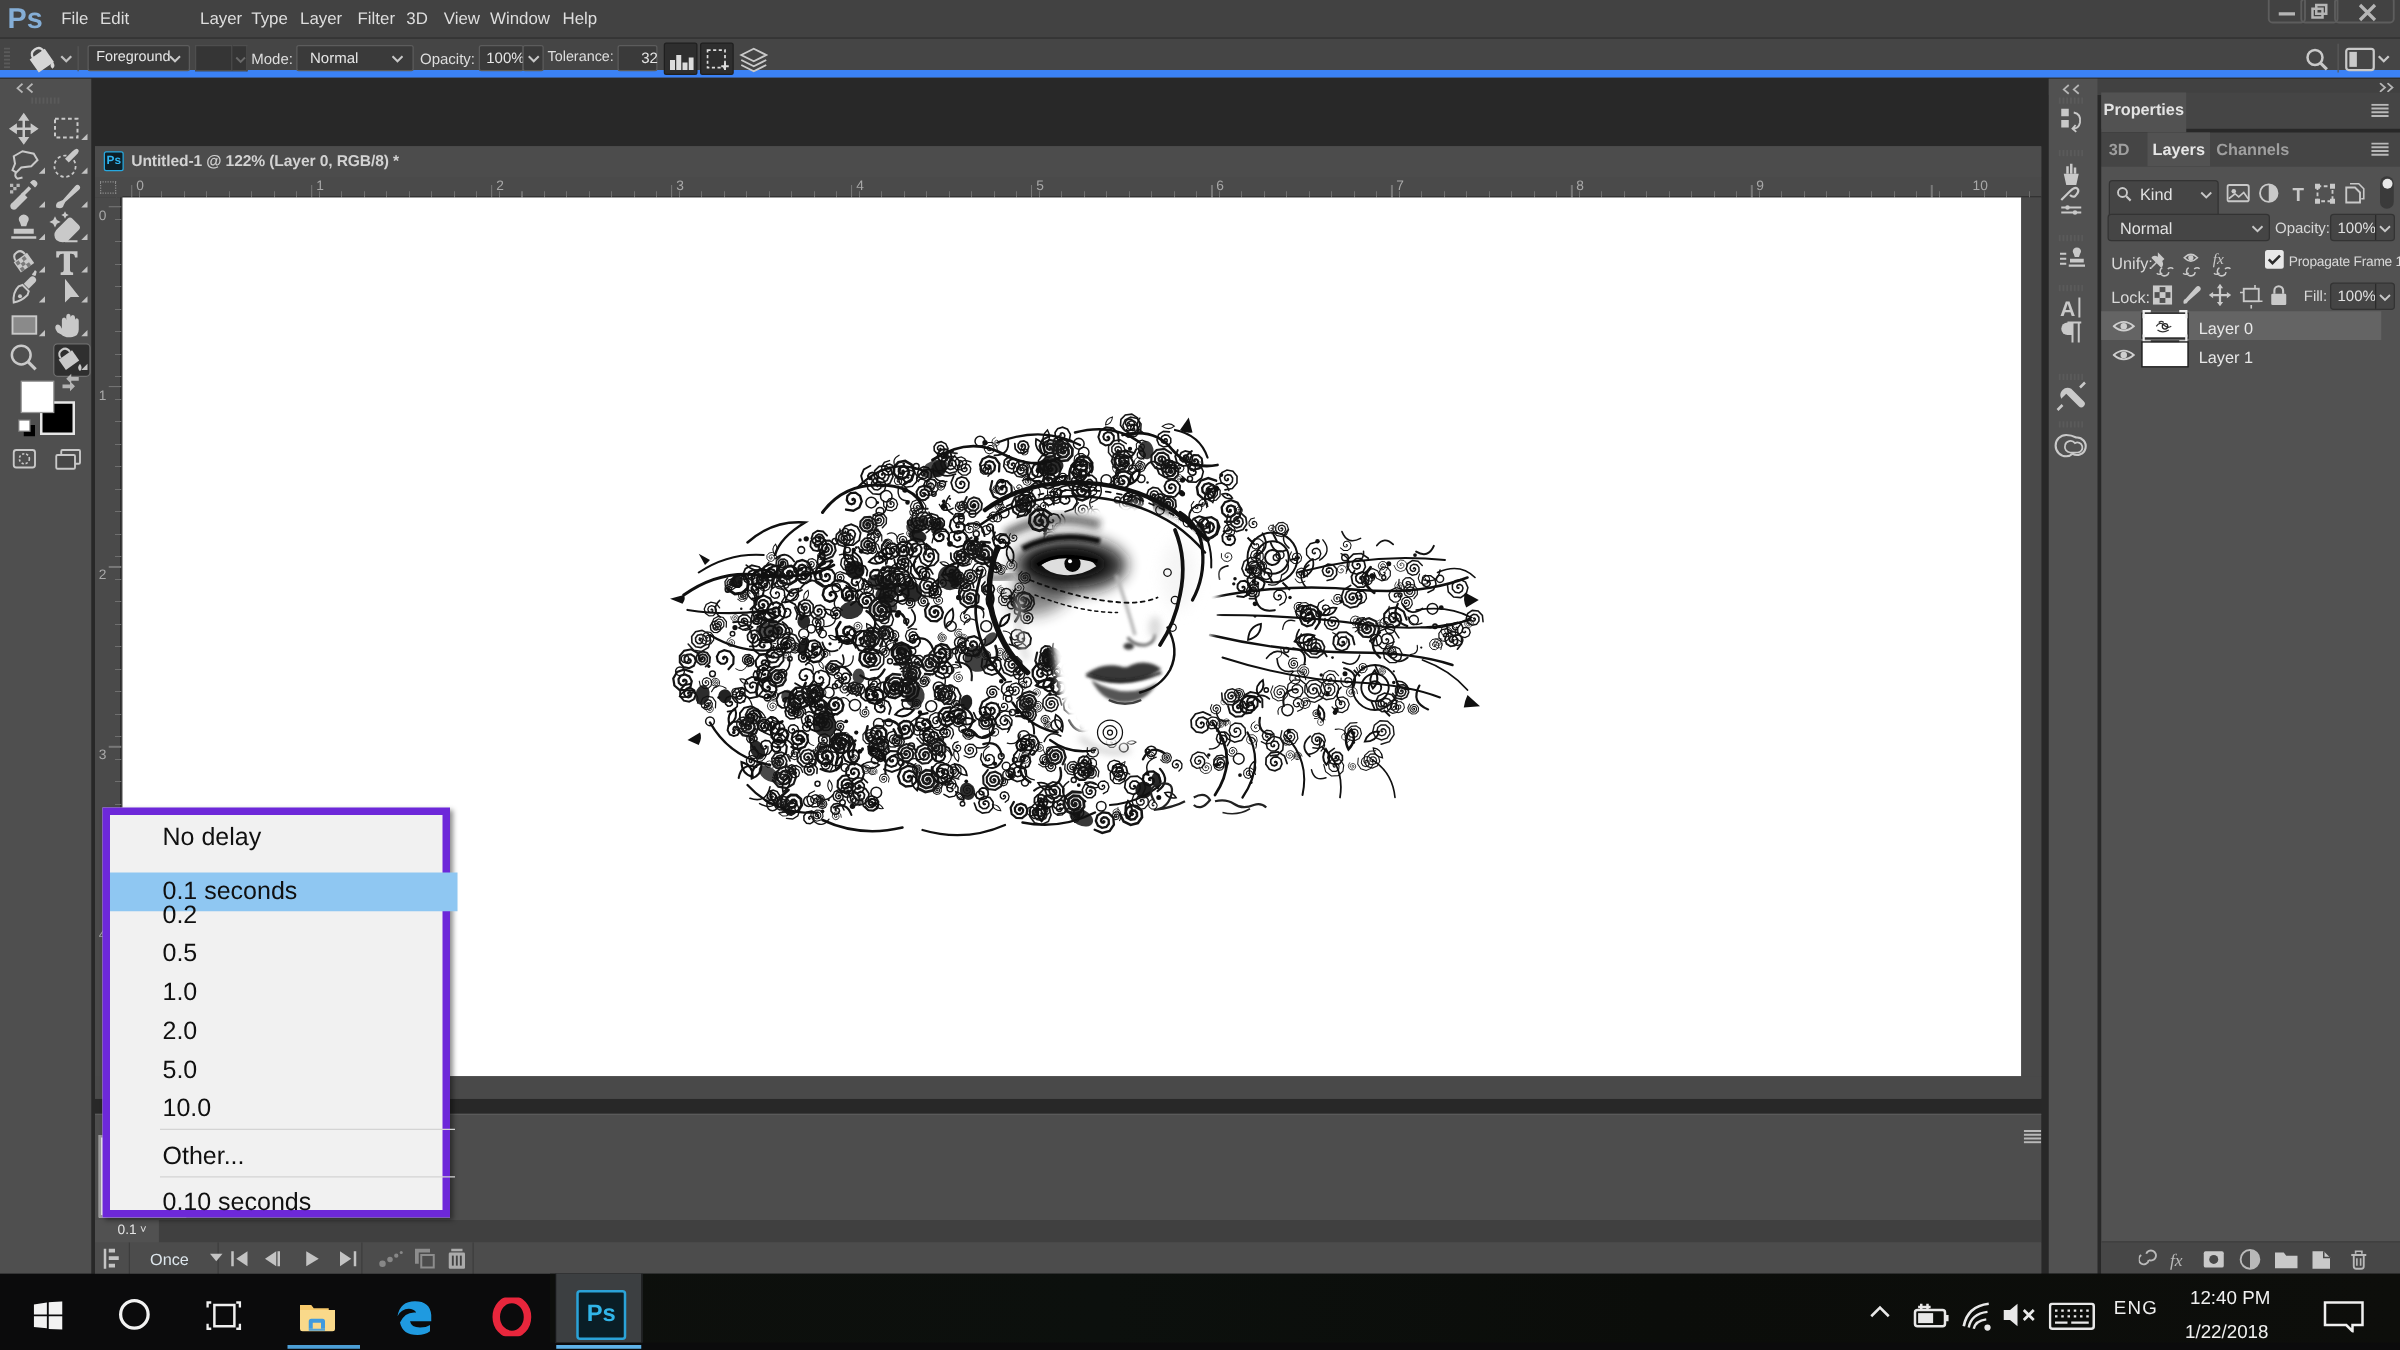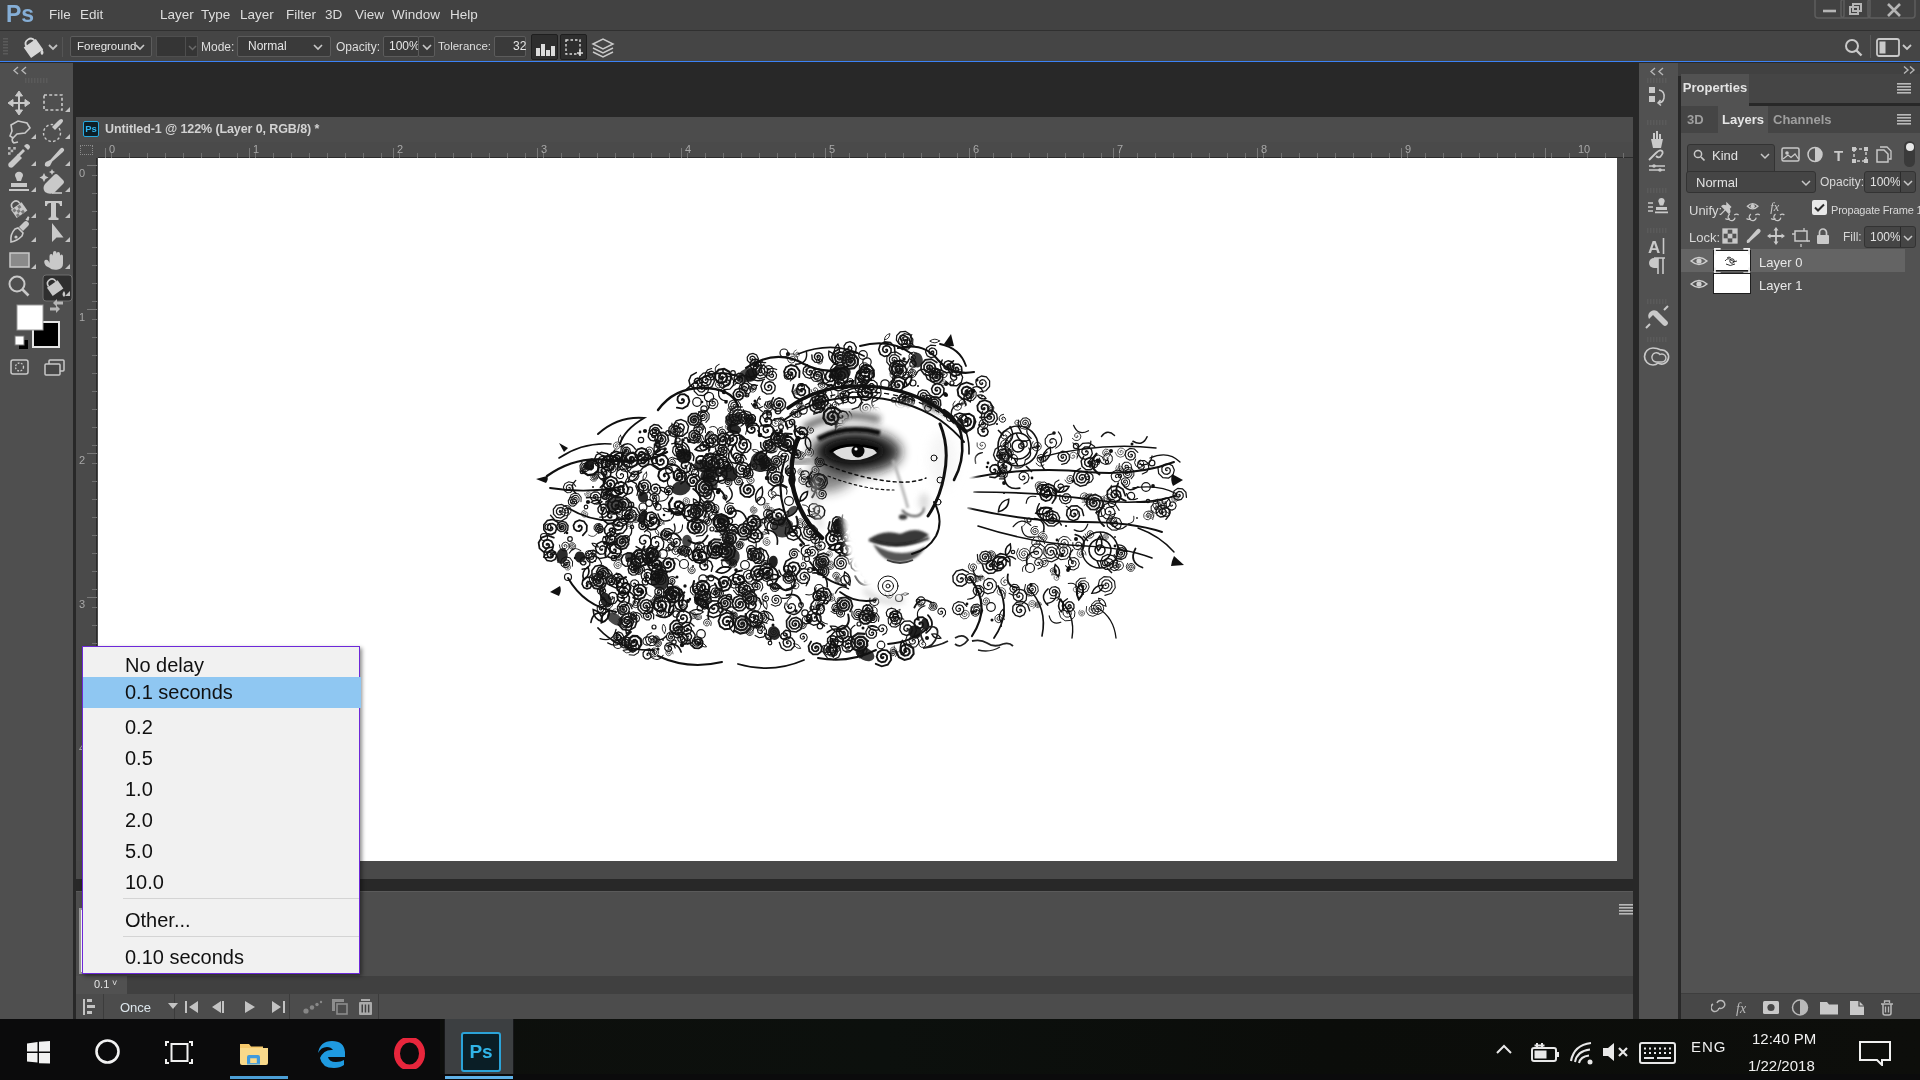--- a/index.html
+++ b/index.html
@@ -4,40 +4,40 @@
 <style>
   * { margin:0; padding:0; box-sizing:border-box; }
   html,body { width:1920px; height:1080px; overflow:hidden; background:#282828; font-family:"Liberation Sans",sans-serif; }
   .abs { position:absolute; white-space:nowrap; }
   #stage { position:relative; width:1920px; height:1080px; }
   
   #menubar { position:absolute; left:0; top:0; width:1920px; height:30px; background:#424242; color:#dedede; font-size:13.5px; }
   #menubar .ps { position:absolute; left:6px; top:1px; color:#85aed6; font-weight:bold; font-size:23px; }
   #menubar .mi { position:absolute; top:7px; }
   
-  #opts { position:absolute; left:0; top:30px; width:1920px; height:32px; background:#454545; border-bottom:1px solid #3b82f6; border-top:1px solid #303030; color:#dedede; font-size:12px; }
+  #opts { position:absolute; left:0; top:30px; width:1920px; height:32px; background:#454545; border-bottom:6px solid #3b82f6; border-top:1px solid #303030; color:#dedede; font-size:12px; }
   .field { position:absolute; background:#3a3a3a; border:1px solid #5c5c5c; border-radius:2px; height:21px; top:5px; color:#e6e6e6; font-size:12px; line-height:19px; }
   
   #toolbar { position:absolute; left:0; top:63px; width:73px; height:956px; background:#4f4f4f; }
   
   #docwin { position:absolute; left:76px; top:117px; width:1557px; height:762px; background:#494949; }
   #doctitle { position:absolute; left:0; top:0; width:1557px; height:25px; background:#4c4c4c; color:#d2d2d2; font-size:12.5px; font-weight:bold; letter-spacing:-0.1px; }
   #hruler { position:absolute; left:0px; top:25px; width:1557px; height:16px; background:#4a4a4a; border-bottom:1px solid #2c2c2c;}
   #vruler { position:absolute; left:0; top:41px; width:21px; height:703px; background:#4a4a4a; border-right:1px solid #2c2c2c; }
   #canvas { position:absolute; left:22px; top:41px; width:1519px; height:703px; background:#fff; }
   .ruler-num { position:absolute; color:#a8a8a8; font-size:11px; }
   
   #timeline { position:absolute; left:76px; top:891px; width:1557px; height:128px; background:#4d4d4d; border-top:1px solid #5a5a5a; }
   
   #rstrip { position:absolute; left:1639px; top:63px; width:39px; height:956px; background:#515151; }
   #rpanels { position:absolute; left:1681px; top:74px; width:239px; height:945px; }
   
   #taskbar { position:absolute; left:0; top:1019px; width:1920px; height:61px; background:#0b0b0c; color:#fff; }
   
-  #popup { position:absolute; left:82px; top:646px; width:278px; height:328px; background:#f1f1f1; border:1px solid #6d28d9; box-shadow:2px 2px 4px rgba(0,0,0,.45); z-index:50; font-size:20px; color:#101010; }
+  #popup { position:absolute; left:82px; top:646px; width:278px; height:328px; background:#f1f1f1; border:6px solid #6d28d9; box-shadow:2px 2px 4px rgba(0,0,0,.45); z-index:50; font-size:20px; color:#101010; }
   #popup .it { position:absolute; left:0; width:278px; height:31px; line-height:31px; padding-left:42px; }
   #popup .sep { position:absolute; left:40px; width:236px; border-top:1px solid #d4d4d4; }
 </style>
 </head>
 <body>
 <div id="stage">
 
   <div id="menubar">
     <span class="ps">Ps</span>
     <span class="mi" style="left:49px;">File</span>
@@ -2206,21 +2206,21 @@
     <span class="abs" style="left:1691px;top:19px;font-size:15px;color:#f0f0f0;letter-spacing:1px;">ENG</span>
     <span class="abs" style="left:1752px;top:11px;font-size:15px;color:#f0f0f0;">12:40 PM</span>
     <span class="abs" style="left:1748px;top:38px;font-size:15px;color:#f0f0f0;">1/22/2018</span>
     <svg class="abs" style="left:1858px;top:21px;" width="34" height="26" viewBox="0 0 34 26">
       <path d="M2 2 h30 v18 h-8 v5 l-5 -5 h-17 z" fill="none" stroke="#f0f0f0" stroke-width="2"></path>
     </svg>
   </div>
 
   <div id="popup">
     <div class="it" style="top:3px;">No delay</div>
-    <div class="it" style="top:30px;background:#8fc7f2;">0.1 seconds</div>
+    <div class="it" style="top:46px;background:#8fc7f2;">0.1 seconds</div>
     <div class="it" style="top:65px;">0.2</div>
     <div class="it" style="top:96px;">0.5</div>
     <div class="it" style="top:127px;">1.0</div>
     <div class="it" style="top:158px;">2.0</div>
     <div class="it" style="top:189px;">5.0</div>
     <div class="it" style="top:220px;">10.0</div>
     <div class="sep" style="top:251px;"></div>
     <div class="it" style="top:258px;">Other...</div>
     <div class="sep" style="top:289px;"></div>
     <div class="it" style="top:295px;">0.10 seconds</div>

